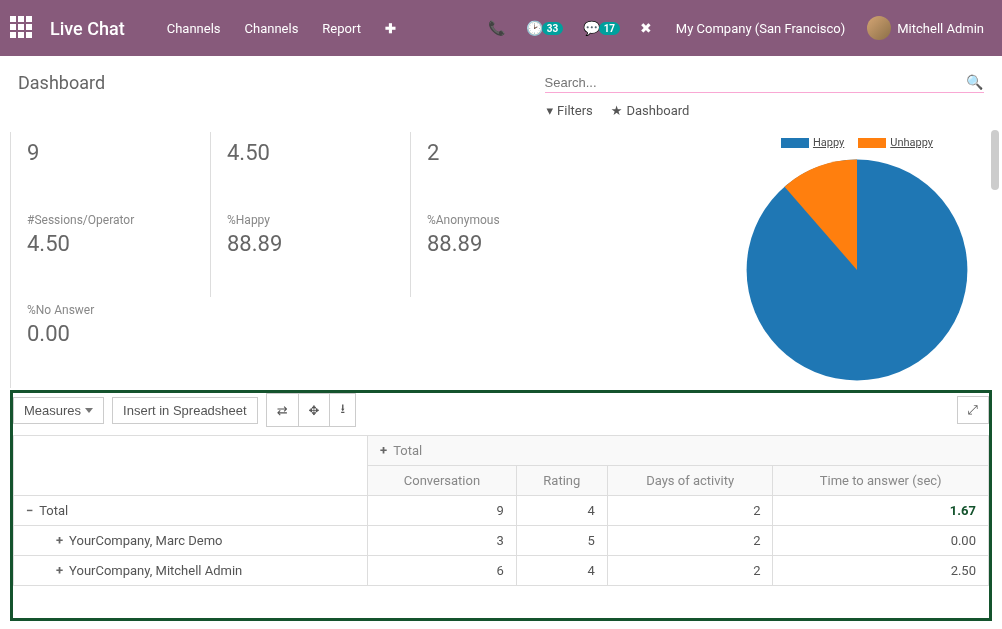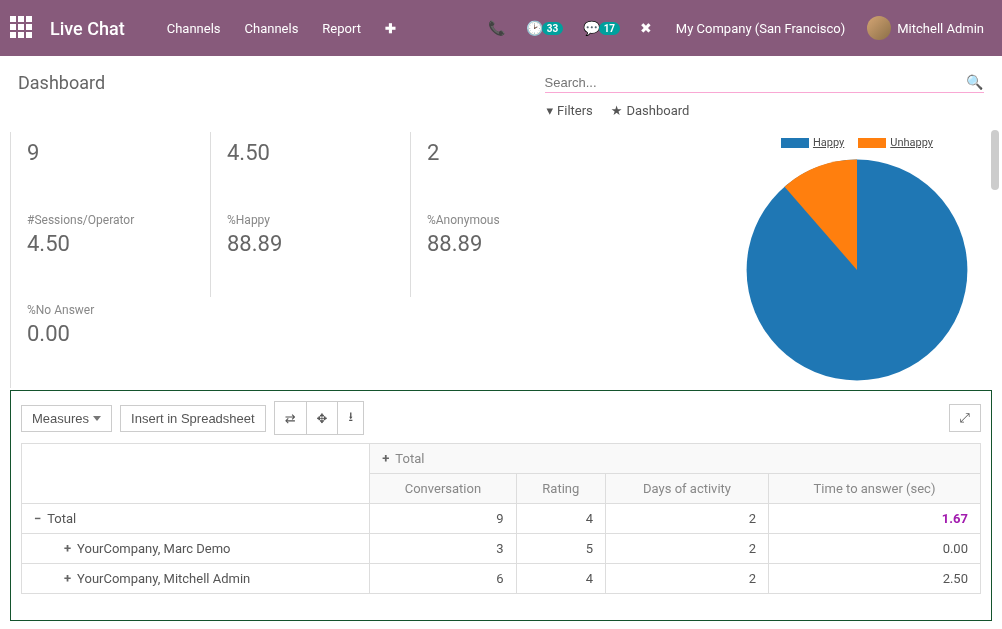--- a/index.html
+++ b/index.html
@@ -32,35 +32,35 @@
 .stat-cell.row2 { padding-top: 6px; }
 .stat-label { font-size: 12px; color: #888; margin-bottom: 4px; }
 .stat-value { font-size: 22px; color: #666; }
 
 .chart-area { margin-left: auto; padding-right: 30px; padding-top: 4px; text-align: center; }
 .legend { display: flex; justify-content: center; gap: 14px; font-size: 11px; margin-bottom: 6px; text-decoration: underline; }
 .legend-item { display: flex; align-items: center; gap: 4px; }
 .legend-swatch { width: 28px; height: 10px; }
 svg.pie { width: 230px; height: 230px; }
 
-.pivot-container { position: absolute; left: 10px; right: 10px; top: 390px; bottom: 8px; border: 1px solid #14532d; padding: 10px; overflow: auto; }
+.pivot-container { position: absolute; left: 10px; right: 10px; top: 390px; bottom: 8px; border: 3px solid #14532d; overflow: auto; }
 .pivot-toolbar { display: flex; align-items: center; gap: 8px; margin-bottom: 8px; }
 .btn { border: 1px solid #ccc; background: #fff; padding: 5px 10px; font-size: 13px; color: #555; cursor: pointer; display: inline-flex; align-items: center; gap: 4px; }
 .btn-group { display: flex; }
 .btn-group .btn { border-radius: 0; margin-left: -1px; }
 .btn-group .btn:first-child { margin-left: 0; }
 .caret { width: 0; height: 0; border-left: 4px solid transparent; border-right: 4px solid transparent; border-top: 5px solid #777; }
 .toolbar-spacer { flex: 1; }
 
 table.pivot { width: 100%; border-collapse: collapse; font-size: 13px; }
 table.pivot th, table.pivot td { border: 1px solid #ddd; padding: 7px 12px; }
 table.pivot th { background: #f9f9f9; color: #888; font-weight: normal; }
 table.pivot th.rowhead { text-align: left; background: #fff; color: #555; }
 table.pivot td { text-align: right; color: #555; }
-table.pivot td.highlight { font-weight: bold; color: #a21caf; }
+table.pivot td.highlight { font-weight: bold; color: #14532d; }
 .plus-minus { font-weight: bold; margin-right: 6px; color: #666; }
 .indent { padding-left: 30px; }
 
 .scrollbar-fake { position: absolute; right: 0; top: 130px; width: 14px; height: 260px; }
 .scroll-thumb { background: #ccc; width: 8px; height: 60px; border-radius: 4px; margin-left: 3px; }
 </style>
 </head>
 <body>
 
 <div class="topbar">

